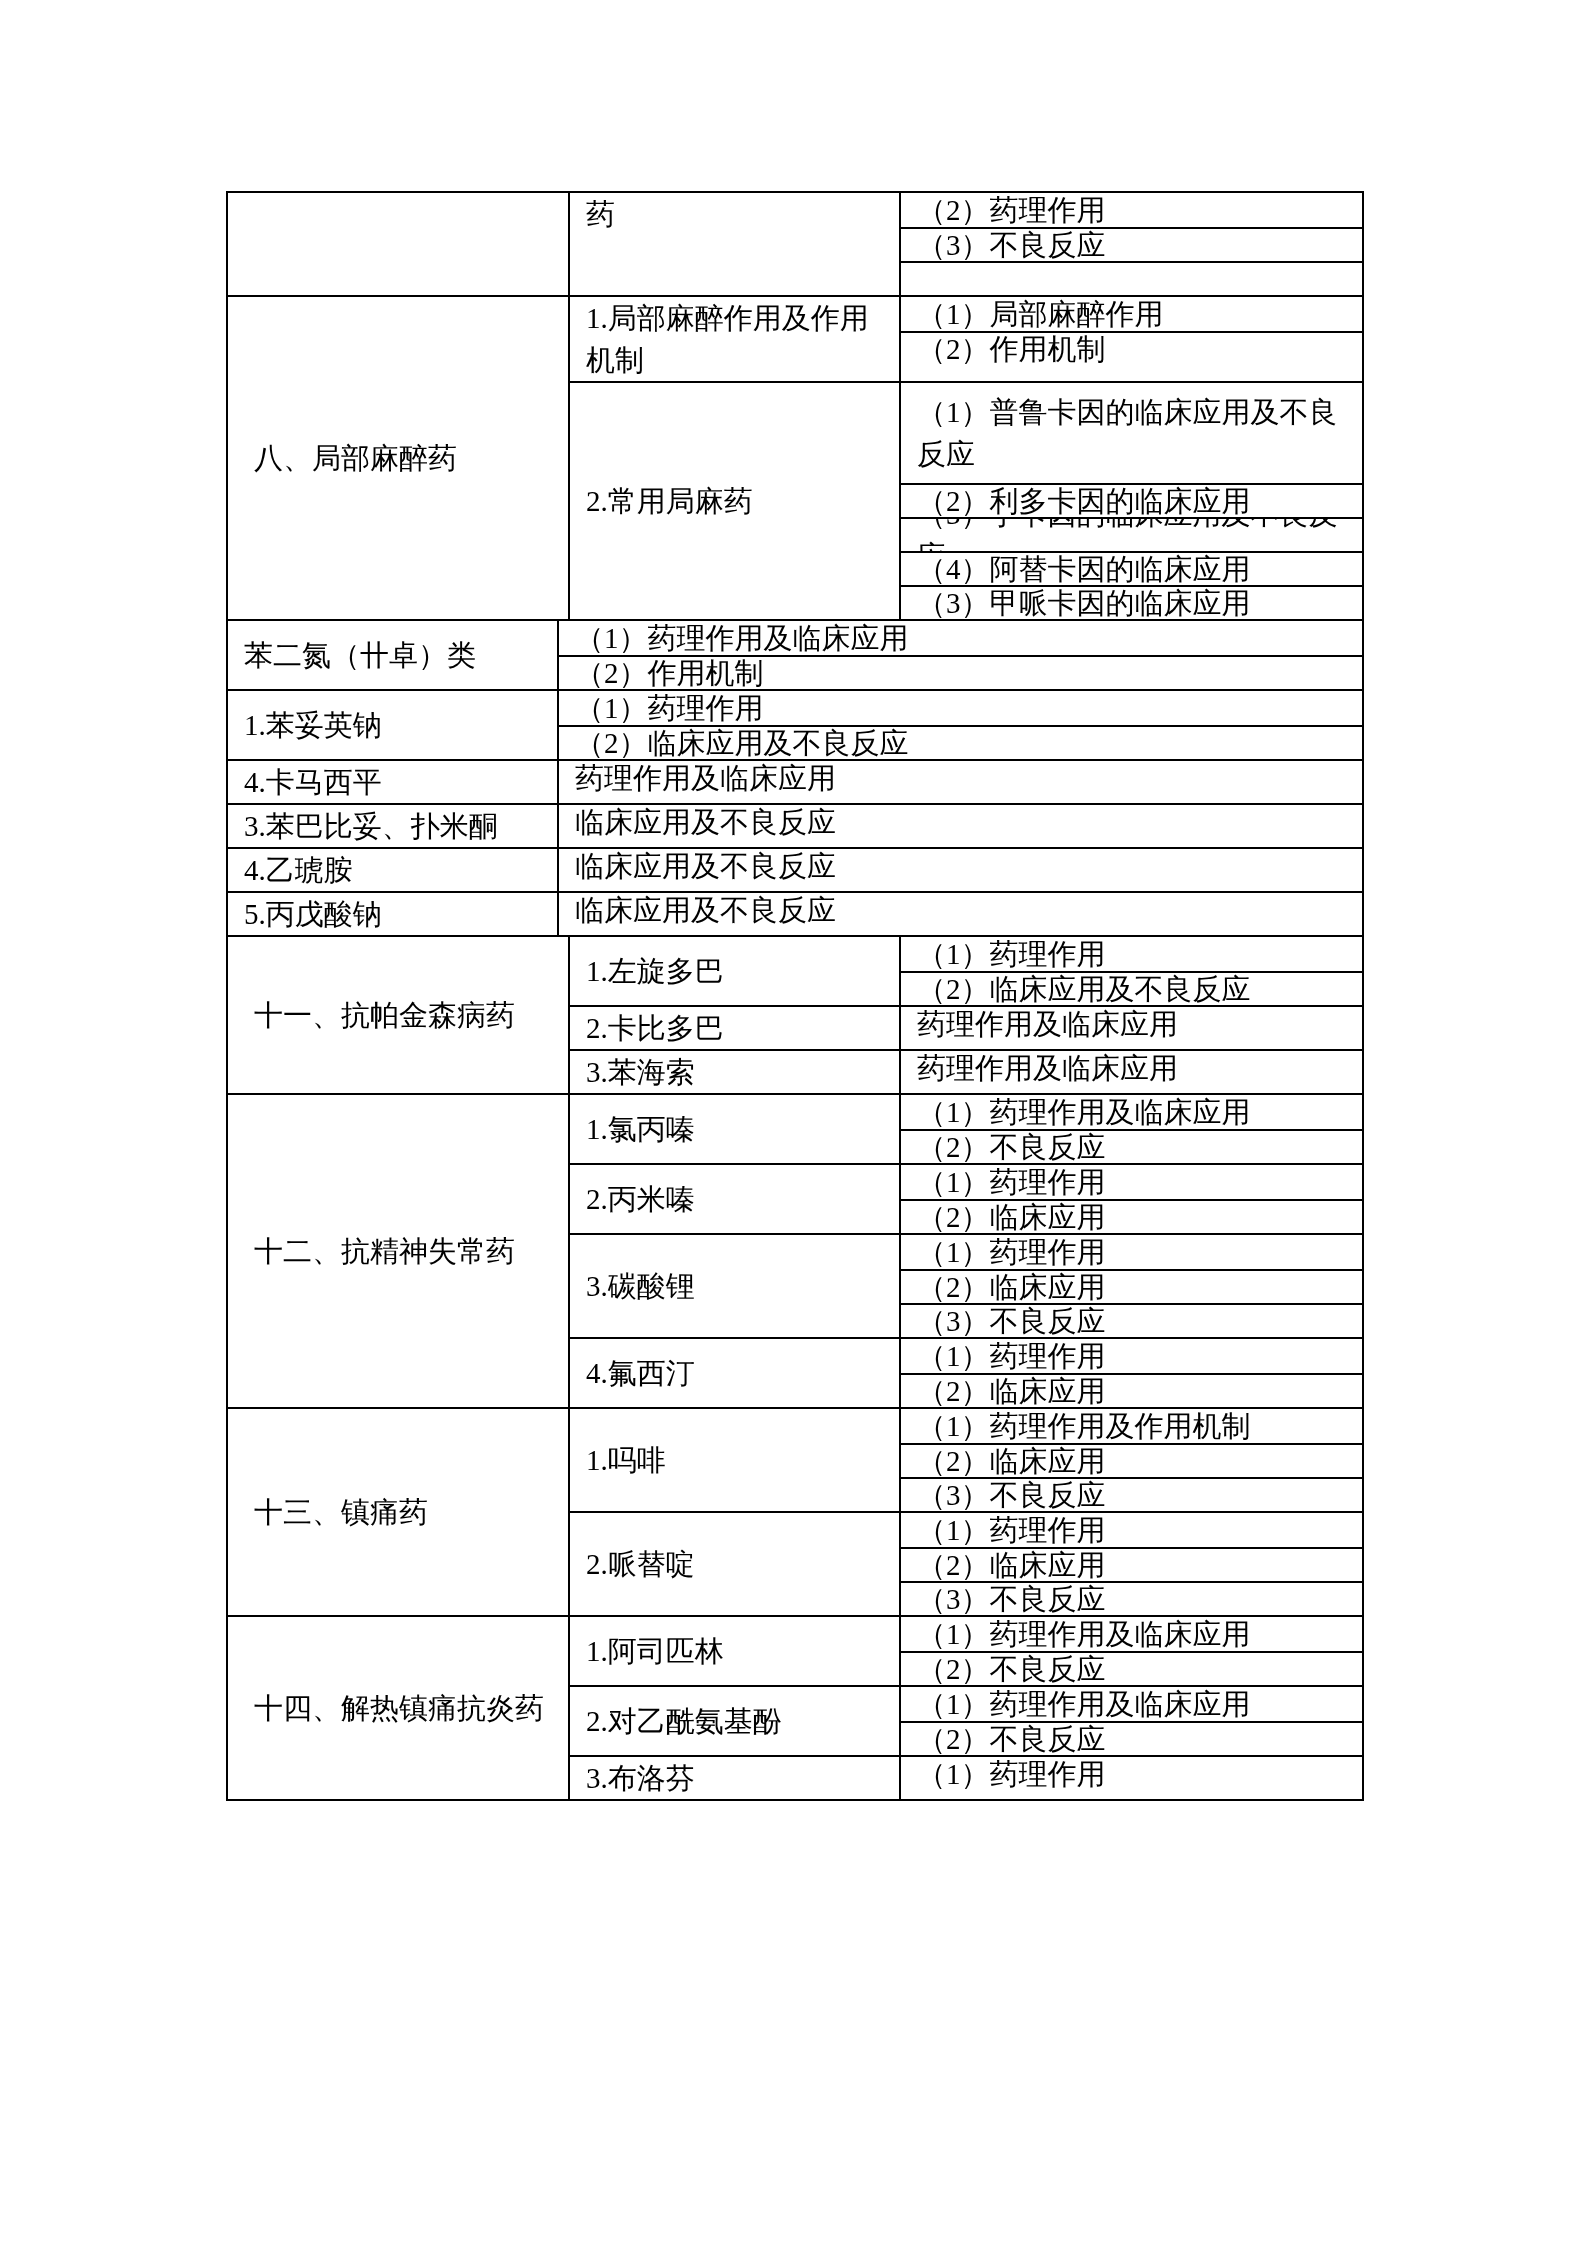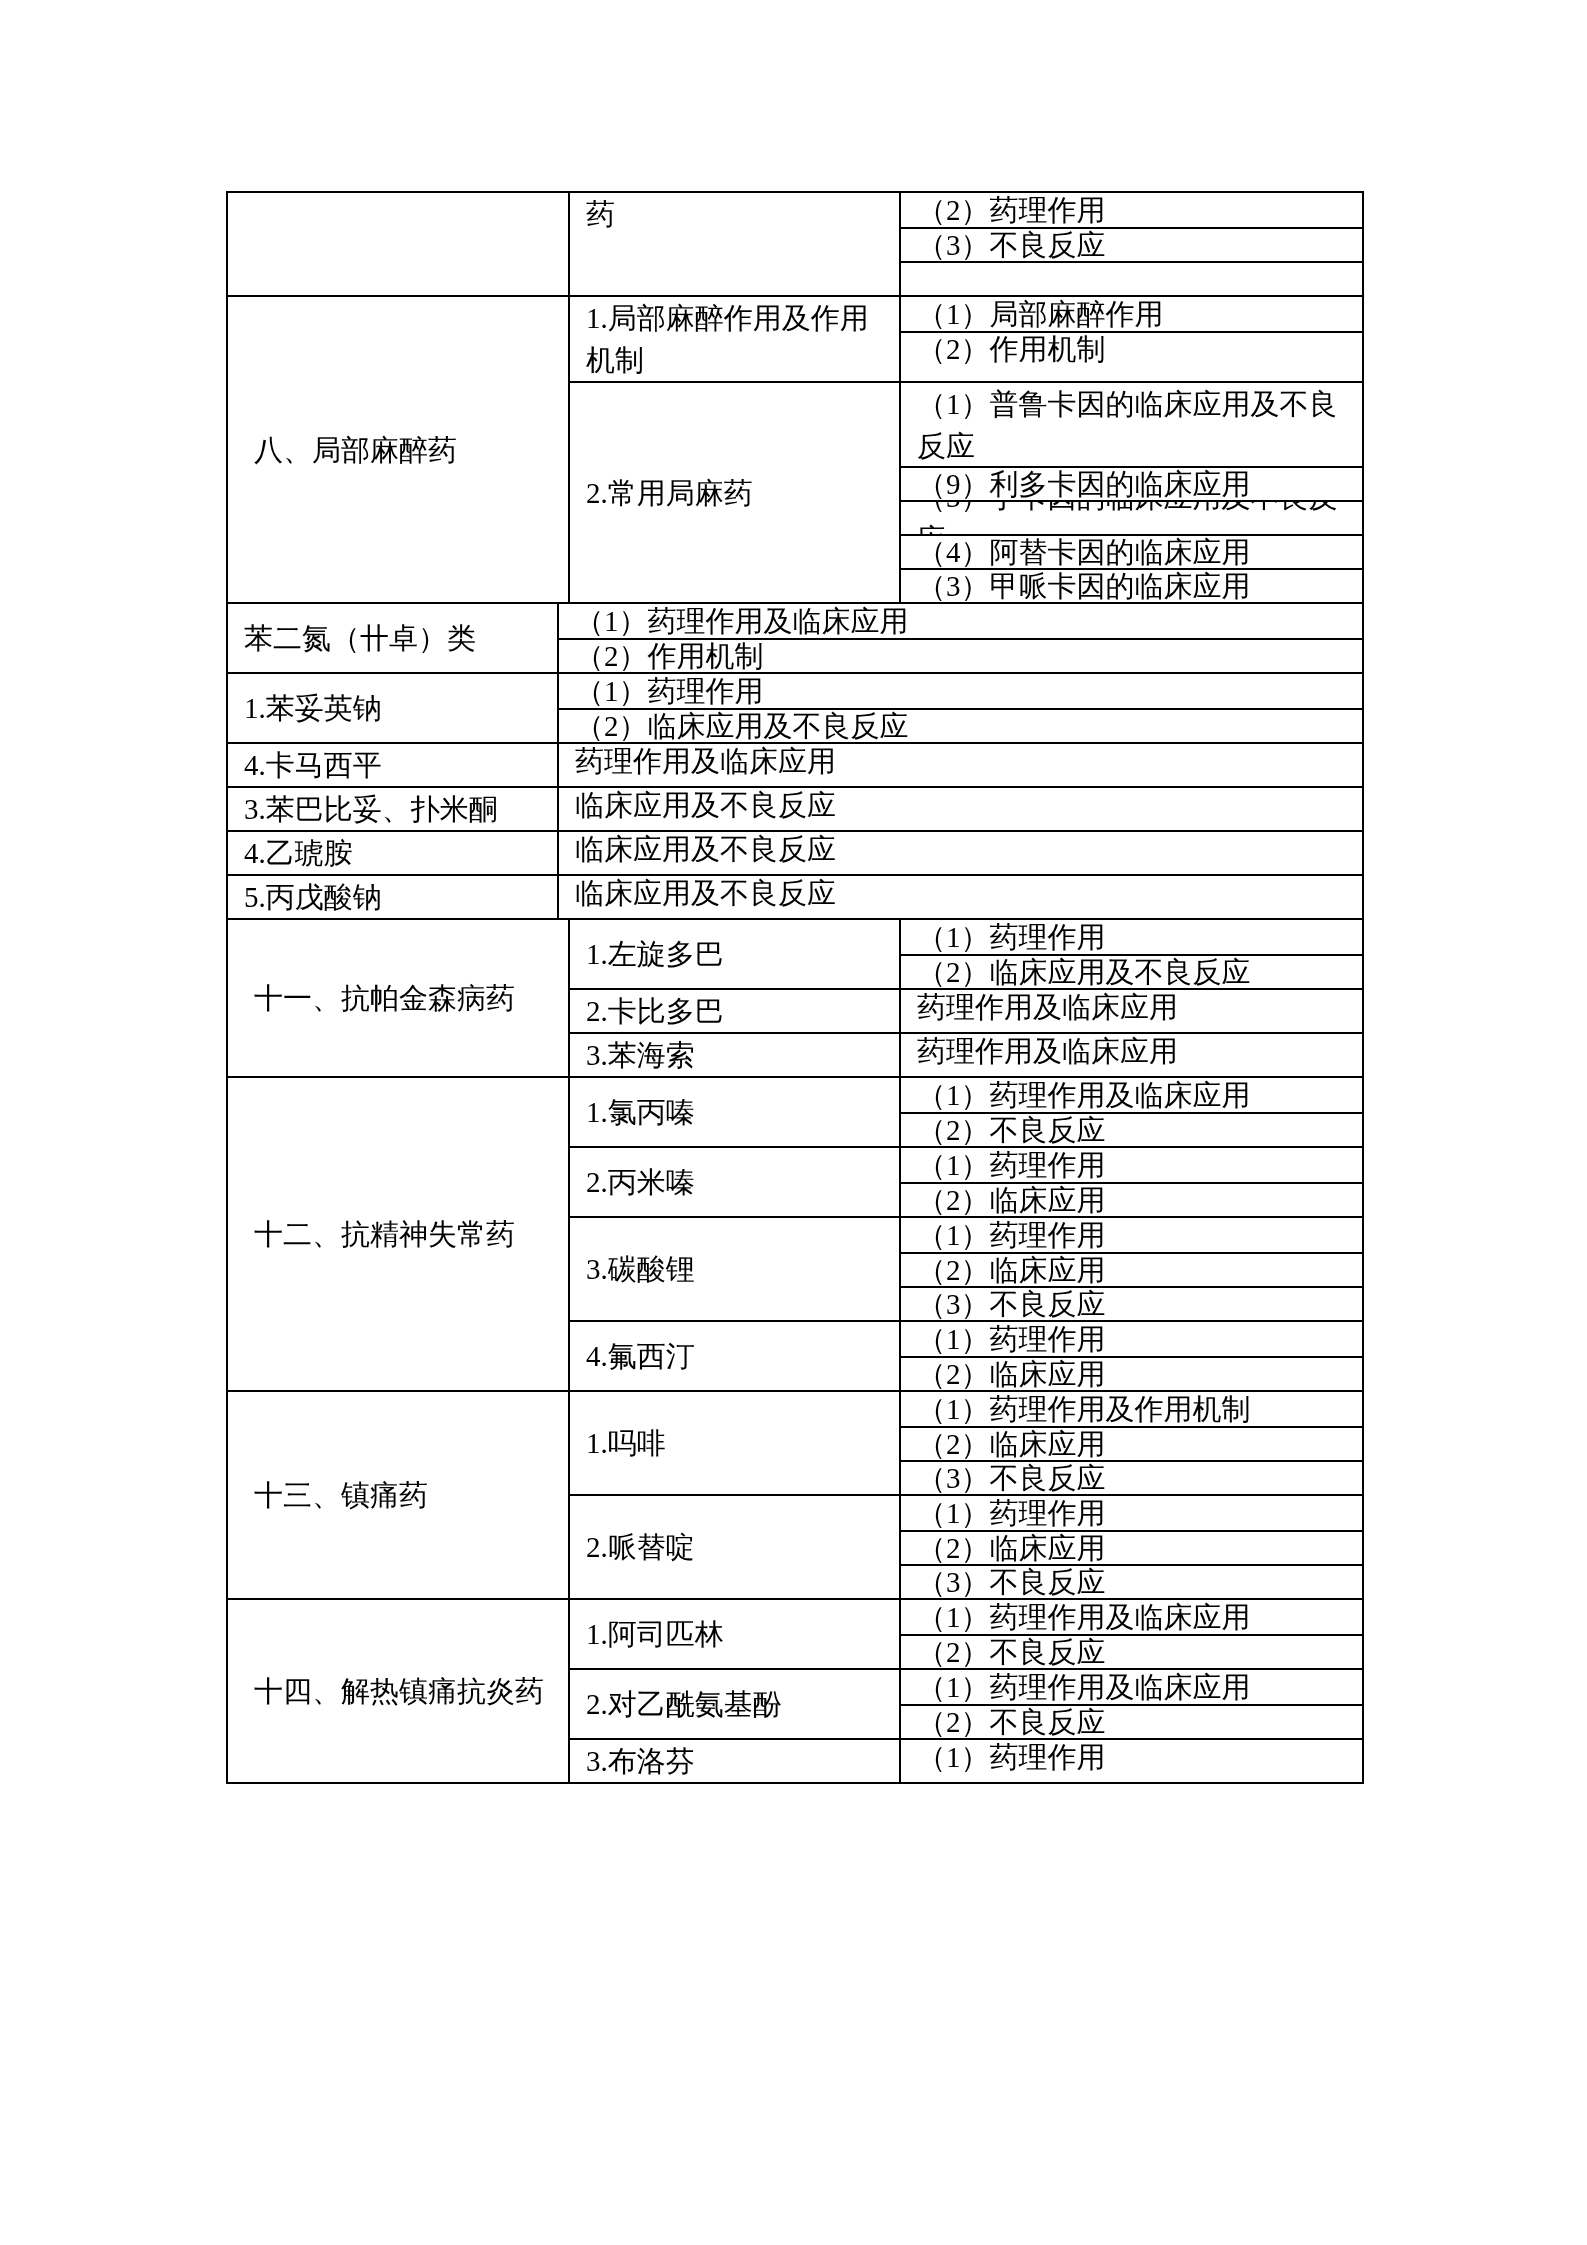--- a/index.html
+++ b/index.html
@@ -40,21 +40,21 @@
   .drug.vtop{align-items:flex-start;}
   .points{flex:1;display:flex;flex-direction:column;min-width:0;}
   .point{
     height:34px;box-sizing:border-box;
     border-top:2px solid #000;
     display:flex;align-items:center;
     padding-left:16px;padding-right:6px;
     font-size:29px;line-height:42px;
     overflow:hidden;
   }
-  .point.h2{height:83px;}
+  .point.h2{height:100px;}
   .point:first-child{border-top:none;}
 </style>
 </head>
 <body>
 
 <div class="table">
     <div class="section">
       <div class="cat"></div>
       <div class="groups">
         <div class="group">
@@ -74,21 +74,21 @@
           <div class="drug">1.局部麻醉作用及作用机制</div>
           <div class="points">
             <div class="point">（1）局部麻醉作用</div>
             <div class="point">（2）作用机制</div>
           </div>
         </div>
         <div class="group">
           <div class="drug">2.常用局麻药</div>
           <div class="points">
             <div class="point h2">（1）普鲁卡因的临床应用及不良反应</div>
-            <div class="point">（9）利多卡因的临床应用</div>
+            <div class="point">（2）利多卡因的临床应用</div>
             <div class="point">（3）丁卡因的临床应用及不良反应</div>
             <div class="point">（4）阿替卡因的临床应用</div>
             <div class="point">（3）甲哌卡因的临床应用</div>
           </div>
         </div>
       </div>
     </div>
     <div class="section">
       <div class="groups">
         <div class="group">

